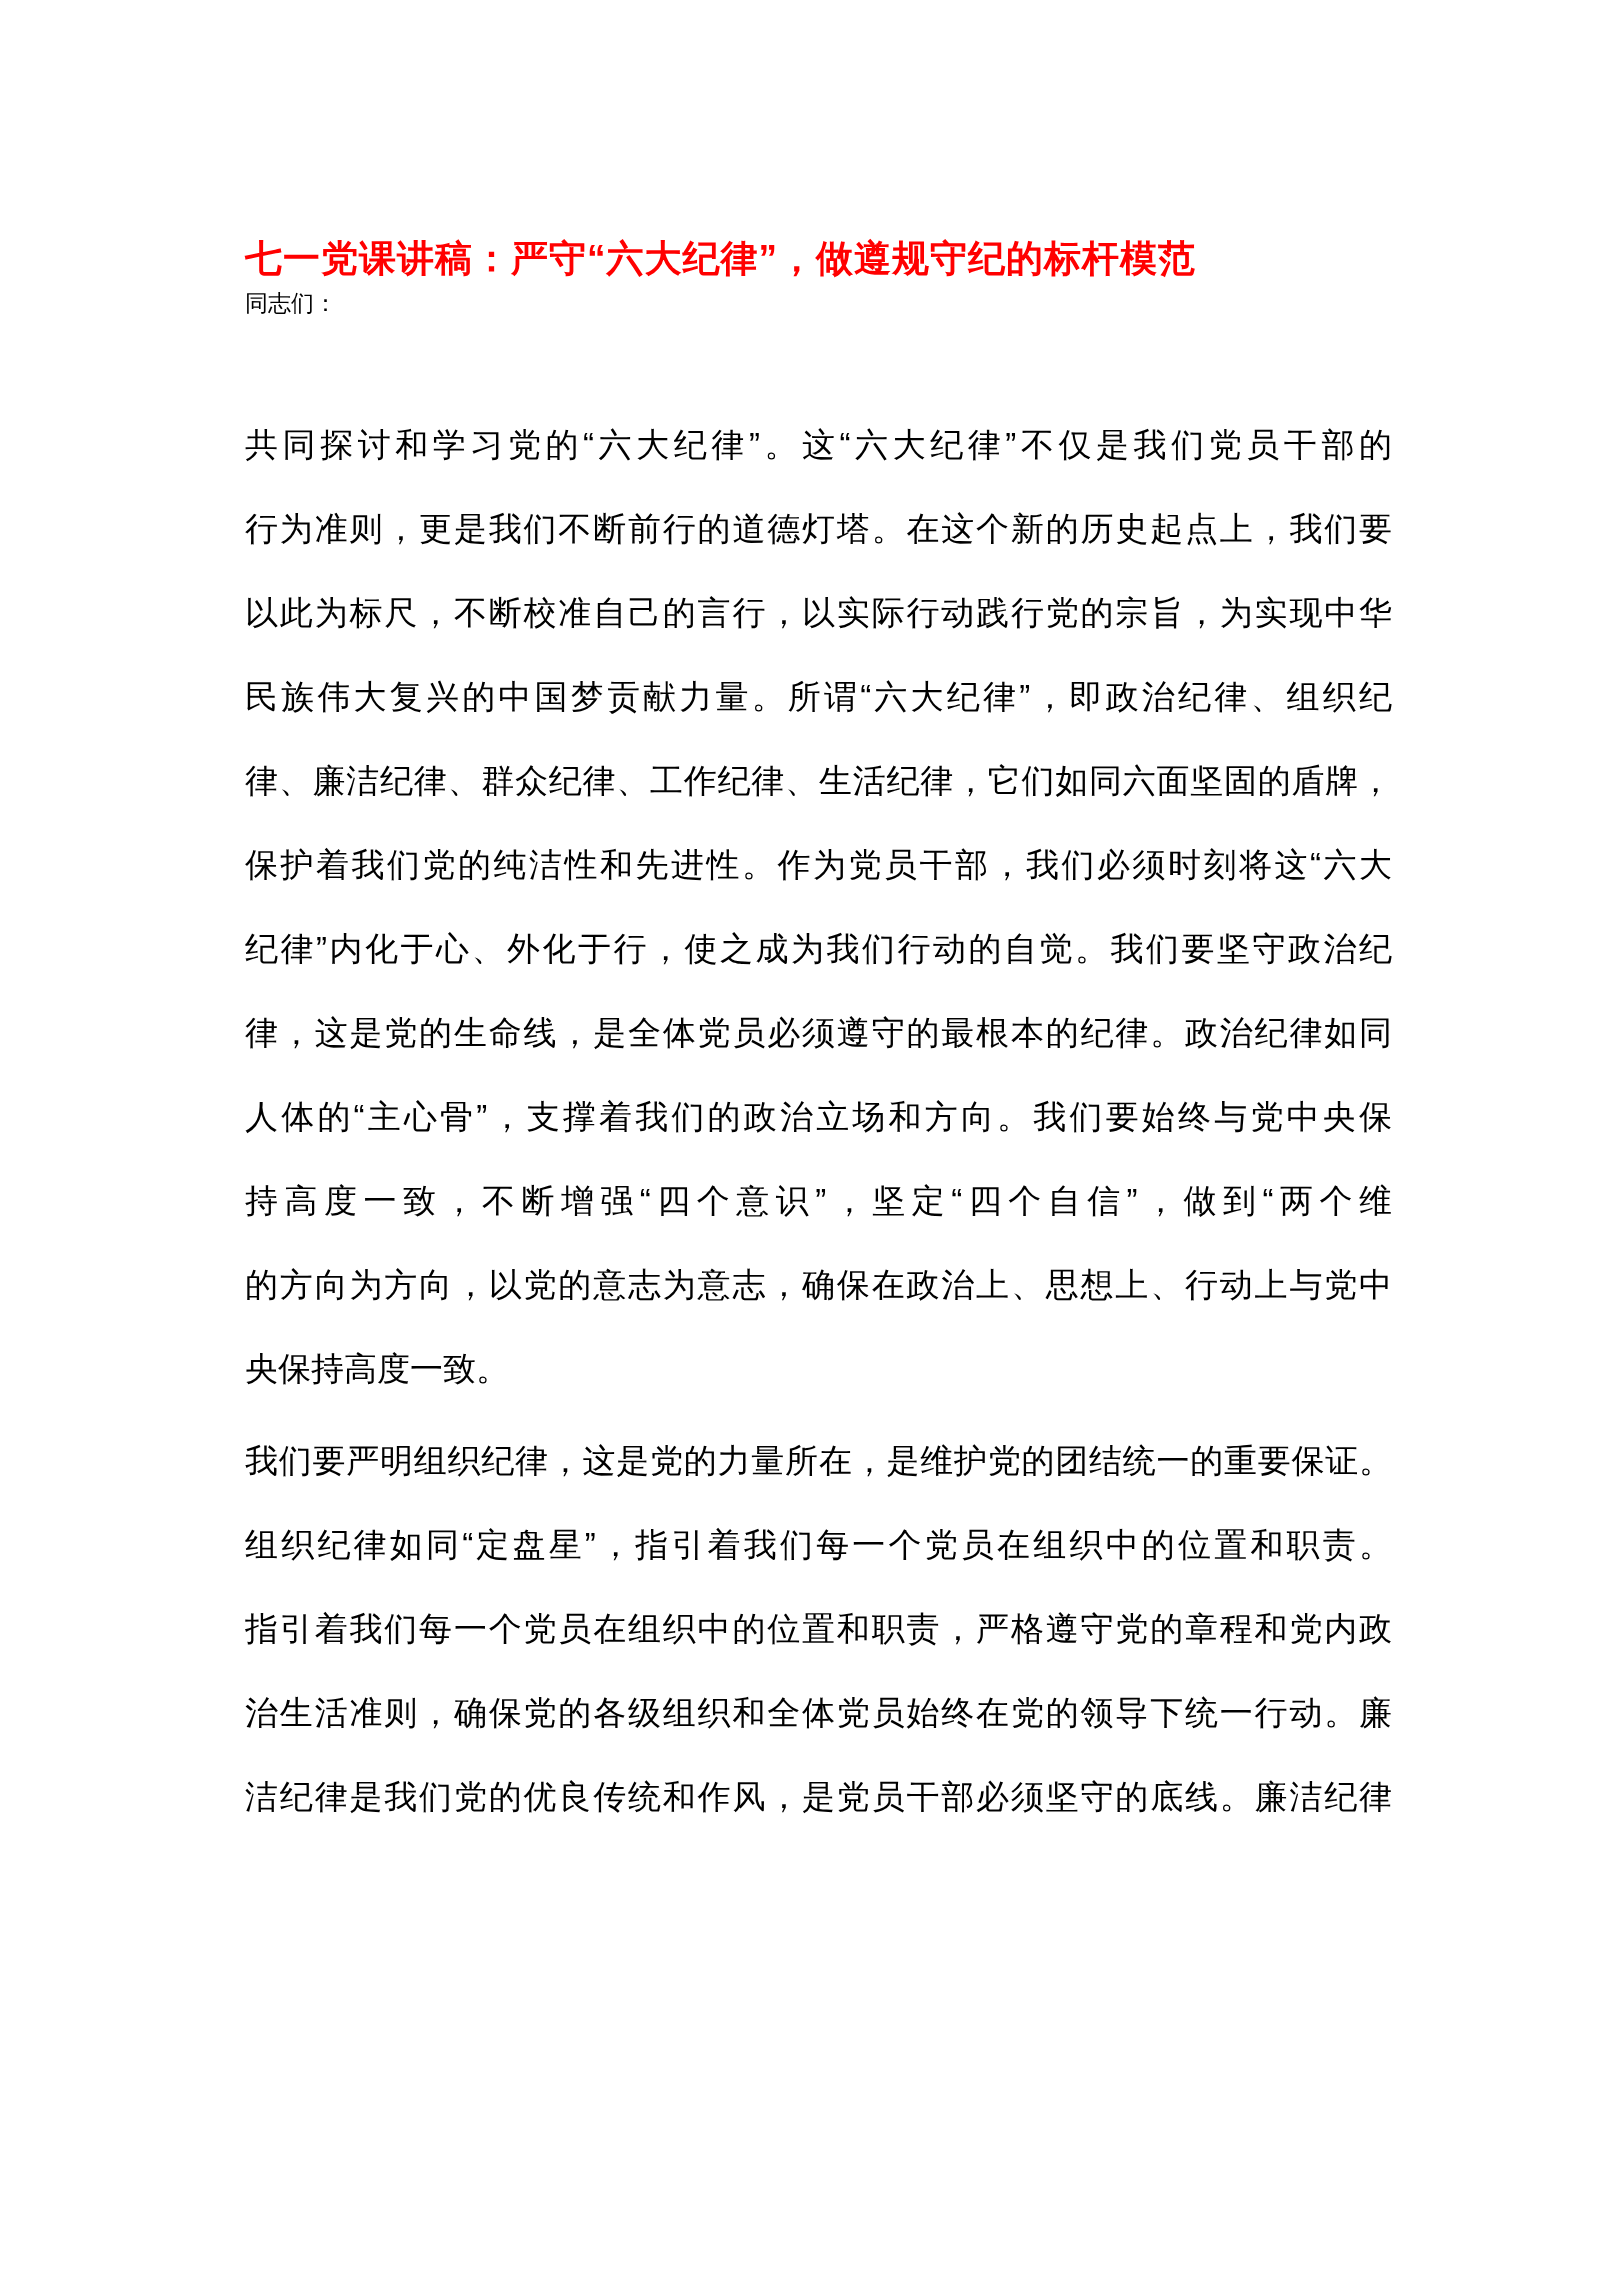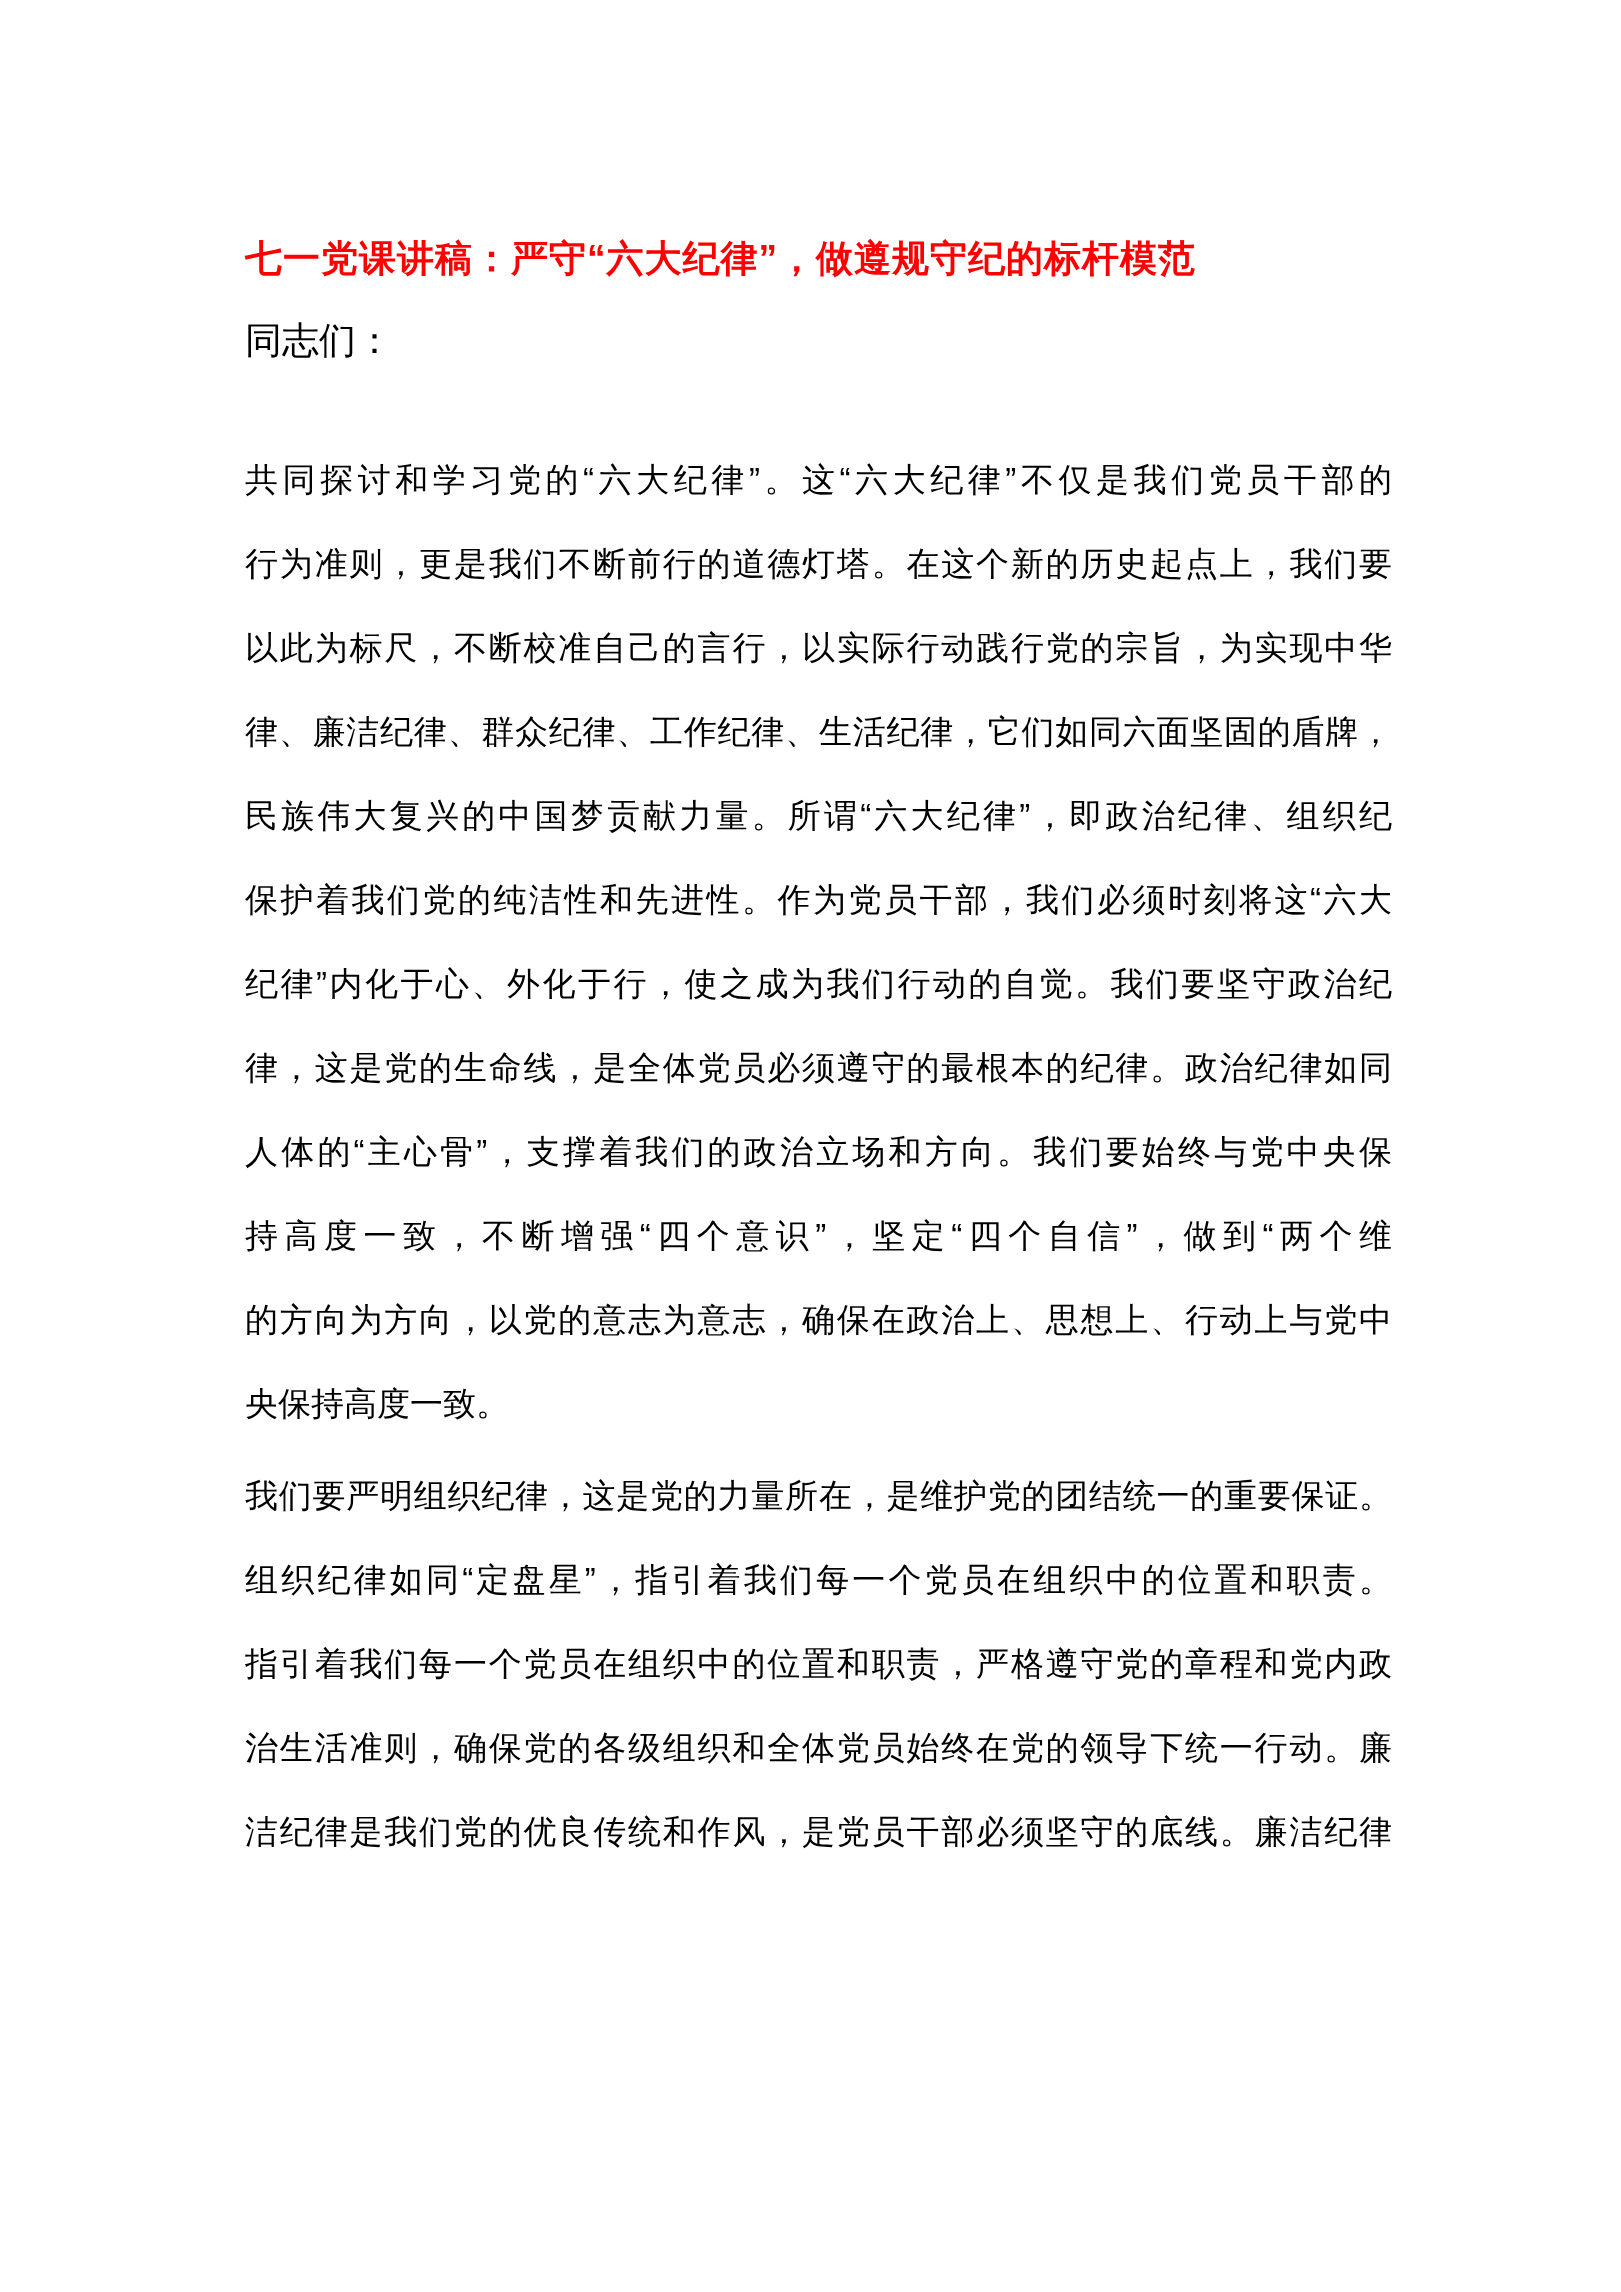--- a/index.html
+++ b/index.html
@@ -23,23 +23,23 @@
     width: 1147px;
   }
   .doc-title {
     font-size: 37px;
     font-weight: bold;
     line-height: 47px;
     letter-spacing: 1px;
     white-space: nowrap;
   }
   .salutation {
-    margin-top: 35px;
-    font-size: 37px;
+    font-size: 23px;
     line-height: 47px;
+    font-family: Liberation Mono, monospace;
   }
   .paragraph {
     margin: 0;
     padding: 0;
   }
   .para-1 { margin-top: 74px; }
   .para-2 { margin-top: 7.8px; }
   .line {
     font-size: 33px;
     height: 84px;
@@ -59,22 +59,22 @@
   <div class="content">
 
     <div class="doc-title" style="color: rgb(255, 0, 0);">七一党课讲稿：严守“六大纪律”，做遵规守纪的标杆模范</div>
 
     <div class="salutation">同志们：</div>
 
     <div class="paragraph para-1">
       <div class="line">共同探讨和学习党的“六大纪律”。这“六大纪律”不仅是我们党员干部的</div>
       <div class="line">行为准则，更是我们不断前行的道德灯塔。在这个新的历史起点上，我们要</div>
       <div class="line">以此为标尺，不断校准自己的言行，以实际行动践行党的宗旨，为实现中华</div>
+      <div class="line">民族伟大复兴的中国梦贡献力量。所谓“六大纪律”，即政治纪律、组织纪</div>
       <div class="line">律、廉洁纪律、群众纪律、工作纪律、生活纪律，它们如同六面坚固的盾牌，</div>
-      <div class="line">民族伟大复兴的中国梦贡献力量。所谓“六大纪律”，即政治纪律、组织纪</div>
       <div class="line">保护着我们党的纯洁性和先进性。作为党员干部，我们必须时刻将这“六大</div>
       <div class="line">纪律”内化于心、外化于行，使之成为我们行动的自觉。我们要坚守政治纪</div>
       <div class="line">律，这是党的生命线，是全体党员必须遵守的最根本的纪律。政治纪律如同</div>
       <div class="line">人体的“主心骨”，支撑着我们的政治立场和方向。我们要始终与党中央保</div>
       <div class="line">持高度一致，不断增强“四个意识”，坚定“四个自信”，做到“两个维</div>
       <div class="line">的方向为方向，以党的意志为意志，确保在政治上、思想上、行动上与党中</div>
       <div class="line short">央保持高度一致。</div>
     </div>
 
     <div class="paragraph para-2">

